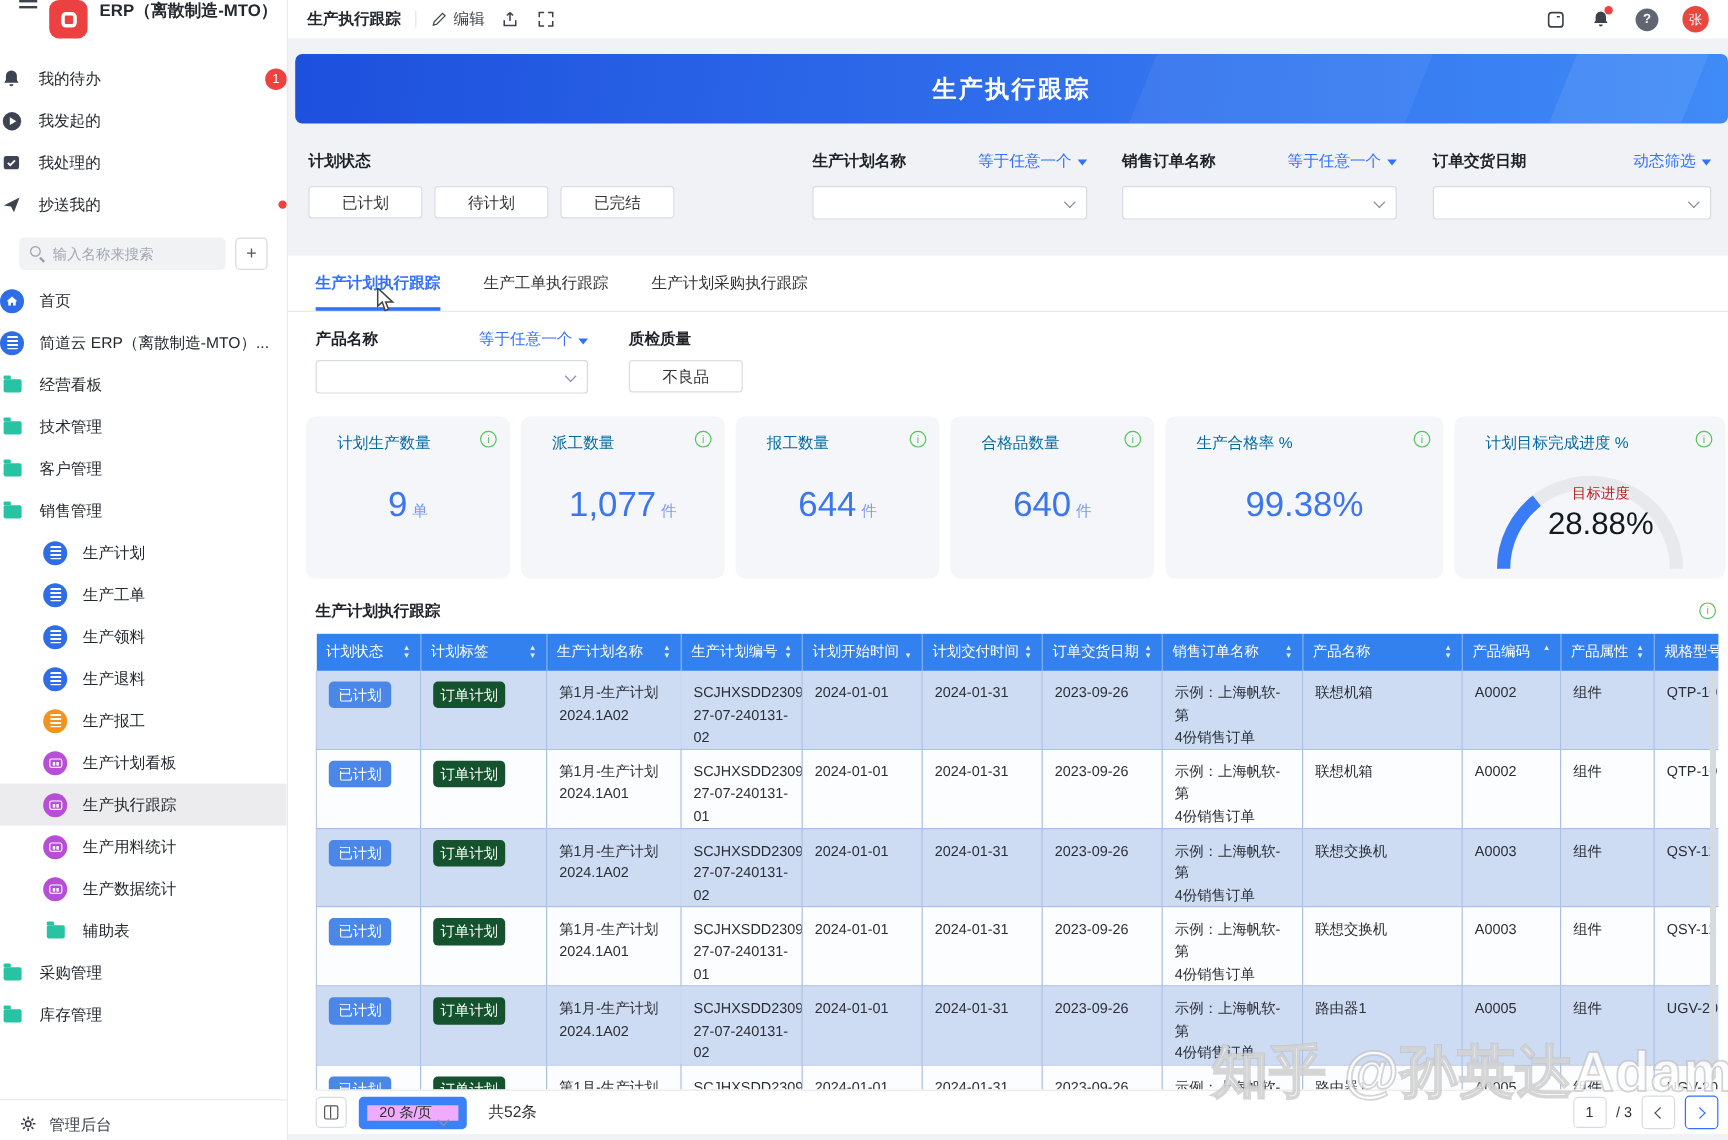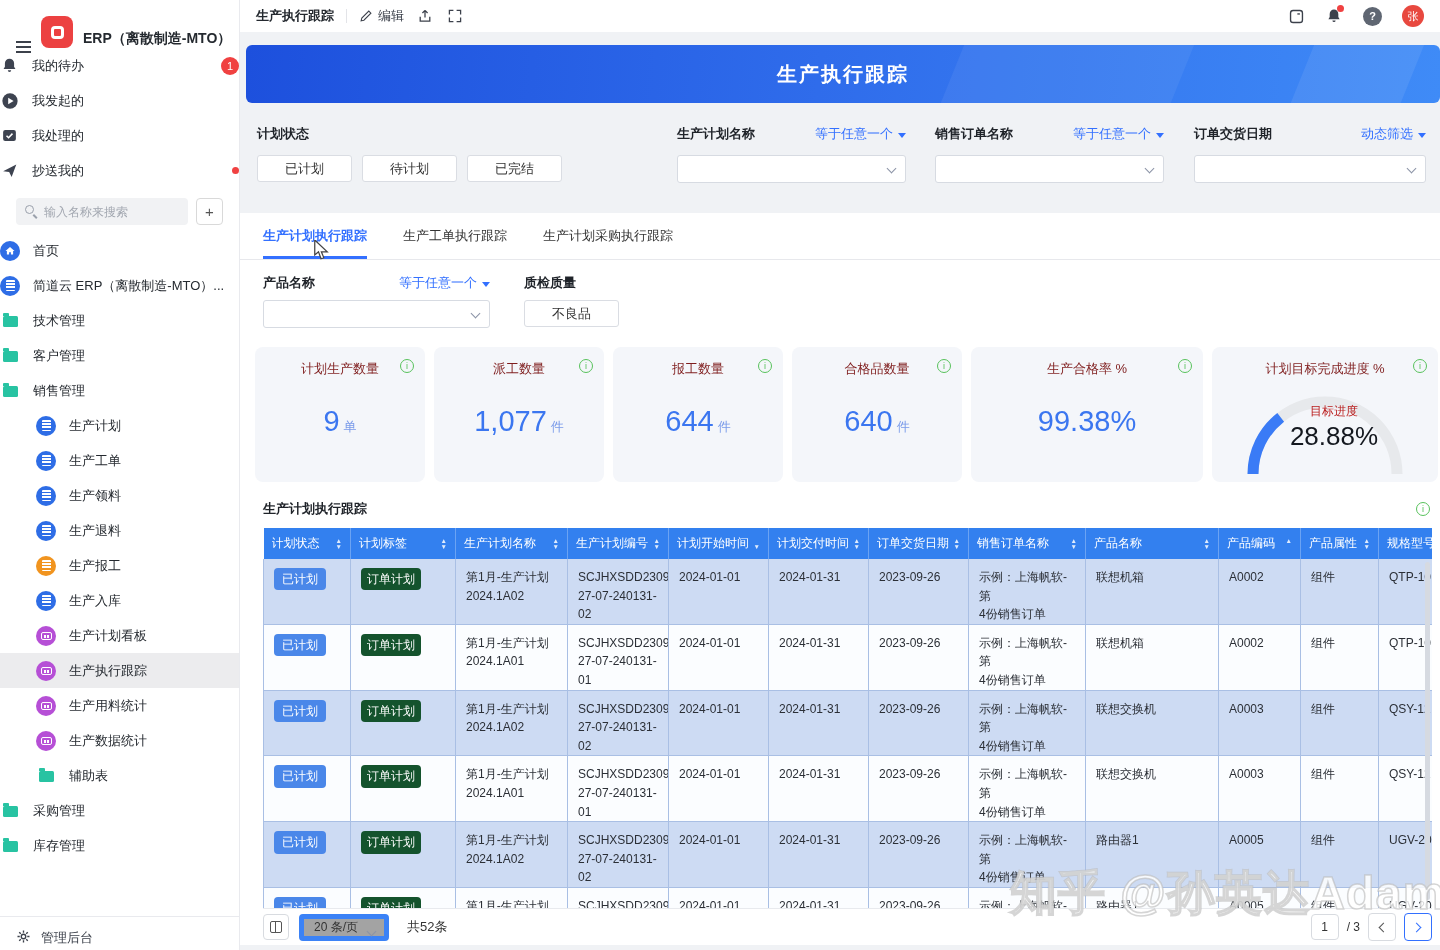--- a/index.html
+++ b/index.html
@@ -2,21 +2,21 @@
 <html><head>
 <meta charset="utf-8">
 <style>
   *{box-sizing:border-box;margin:0;padding:0}
   html,body{width:1440px;height:950px;overflow:hidden}
   body{font-family:"Liberation Sans","DejaVu Sans",sans-serif;background:#f0f2f5;color:#24292f}
   .app{display:flex;width:1440px;height:950px}
 
   
   .sidebar{width:240px;min-width:240px;background:#fff;border-right:1px solid #e9eaee;display:flex;flex-direction:column;overflow:hidden}
-  .sb-head{height:48px;display:flex;align-items:flex-end;gap:10px;padding:0 14px 0 16px}
+  .sb-head{height:48px;display:flex;align-items:flex-start;gap:10px;padding:0 14px 0 16px}
   .burger{width:15px;height:2px;background:#3c414b;position:relative;flex:none}
   .burger::before,.burger::after{content:"";position:absolute;left:0;width:15px;height:2px;background:#3c414b}
   .burger::before{top:-5px}.burger::after{top:5px}
   .appicon{width:32px;height:32px;border-radius:8px;background:#ec4141;display:flex;align-items:center;justify-content:center;flex:none}
   .appicon span{width:13px;height:13px;border:3px solid #fff;border-radius:4px}
   .sb-title{font-size:14px;font-weight:700;white-space:nowrap;overflow:hidden}
   .sbi{height:35px;display:flex;align-items:center;gap:13px;padding:0 0;font-size:13px;cursor:pointer;position:relative}
   .sbi .lbl{white-space:nowrap;overflow:hidden;text-overflow:ellipsis}
   .sbi.sel{background:#ececee}
   .qicon{width:19px;height:19px;flex:none;display:flex;align-items:center;justify-content:center}
@@ -76,21 +76,21 @@
   .tab.active{color:#3370ff;border-bottom-color:#3370ff;font-weight:600}
   .cursor-g{position:absolute;left:72px;top:27px;z-index:4}
 
   .subfilters{position:relative;height:85px;padding-left:23px}
   .sfg{position:absolute;top:14px}
   .sfg .fctrl{top:26px}
 
   .kpis{display:flex;gap:9px;margin:2px 0 0 15px}
   .kpi{background:#f4f6fa;border-radius:8px;height:135px;position:relative;padding-top:13px}
   .kpi.w170{width:170px}.kpi.w232{width:232px}.kpi.w226{width:226px}
-  .kpi-title{text-align:center;font-size:13px;color:#7f1d1d;padding:0 26px;white-space:nowrap;overflow:hidden}
+  .kpi-title{font-size:13px;color:#0369a1;padding:0 26px;white-space:nowrap;overflow:hidden}
   .info{position:absolute;right:11px;top:12px;width:14px;height:14px;border:1px solid #58c25c;border-radius:50%;color:#58c25c;font-size:9px;display:flex;align-items:center;justify-content:center;cursor:pointer}
   .kpi-val{position:absolute;left:0;right:0;top:58px;text-align:center;font-size:29px;color:#3b76f0;white-space:nowrap}
   .kpi-unit{font-size:13px;color:#7a9bea;margin-left:4px}
   .gauge-svg{position:absolute;left:50%;transform:translateX(-50%);bottom:4px}
   .gauge-txt{position:absolute;left:18px;right:0;top:56px;text-align:center;z-index:2}
   .gauge-lab{font-size:12px;color:#b91c1c}
   .gauge-val{font-size:26px;color:#14181f;margin-top:1px}
 
   .tsec{display:flex;justify-content:space-between;align-items:center;margin:16px 10px 8px 23px;height:22px}
   .tsec .t{font-size:13px;font-weight:700;color:#1f2329}
@@ -108,21 +108,21 @@
   tr:nth-child(even) td{background:#fbfdff}
   .bdg{display:inline-block;min-width:52px;text-align:center;padding:4px 6px;border-radius:4px;color:#fff;font-size:12px;line-height:1.2}
   .bdg-b{background:#4a87e9}
   .bdg-t{background:#14532d}
   .vscroll{position:absolute;right:2px;top:34px;width:5px;height:338px;background:#d6dae1;border-radius:3px}
 
   .pager{height:37px;border-top:1px solid #e8eaee;display:flex;align-items:center;gap:10px;margin:0 8px 0 23px;background:#fff;position:relative;z-index:3}
   .pbtn{width:26px;height:26px;border:1px solid #d8dbe0;border-radius:4px;background:#fff;display:flex;align-items:center;justify-content:center;cursor:pointer}
   .cols{width:12px;height:12px;border:1.3px solid #555;border-radius:2px;position:relative}
   .cols::after{content:"";position:absolute;left:3.5px;top:0;bottom:0;width:1.3px;background:#555}
-  .psize{width:90px;height:27px;border:5px solid #3b82f6;border-radius:4px;background:#a3a3a3;font-size:12px;color:#333;display:flex;align-items:center;padding:0 10px;position:relative;cursor:pointer}
+  .psize{width:90px;height:27px;border:7px solid #3b82f6;border-radius:4px;background:#f0abfc;font-size:12px;color:#333;display:flex;align-items:center;padding:0 10px;position:relative;cursor:pointer}
   .psize .chev{top:9px;right:9px}
   .ptotal{font-size:13px;color:#333;margin-left:8px}
   .pright{margin-left:auto;display:flex;align-items:center;gap:8px}
   .pinput{width:28px;height:26px;border:1px solid #d8dbe0;border-radius:4px;text-align:center;font-size:12px;color:#333;outline:none}
   .pof{font-size:12px;color:#333}
   .nav{width:28px;height:28px;border:1px solid #d8dbe0;border-radius:4px;background:#fff;display:flex;align-items:center;justify-content:center;cursor:pointer}
   .nav.next{border-color:#3370ff}
   .arr{width:7px;height:7px;border-right:1.6px solid #555;border-bottom:1.6px solid #555}
   .arr.left{transform:rotate(135deg);margin-left:3px}
   .arr.right{transform:rotate(-45deg);margin-right:3px;border-color:#3370ff}
@@ -199,20 +199,24 @@
         <span class="lbl">首页</span>
       </div>
       <div class="sbi">
         <span class="cicon blue">
             <span class="doc"></span>
           </span>
         <span class="lbl">简道云 ERP（离散制造-MTO）...</span>
       </div>
       <div class="sbi">
         <span class="folder"></span>
+        <span class="lbl">经营看板</span>
+      </div>
+      <div class="sbi">
+        <span class="folder"></span>
         <span class="lbl">技术管理</span>
       </div>
       <div class="sbi">
         <span class="folder"></span>
         <span class="lbl">客户管理</span>
       </div>
       <div class="sbi">
         <span class="folder"></span>
         <span class="lbl">销售管理</span>
       </div>
@@ -238,26 +242,20 @@
         <span class="cicon blue">
             <span class="doc"></span>
           </span>
         <span class="lbl">生产退料</span>
       </div>
       <div class="sbi child">
         <span class="cicon orange">
             <span class="doc"></span>
           </span>
         <span class="lbl">生产报工</span>
-      </div>
-      <div class="sbi child">
-        <span class="cicon blue">
-            <span class="doc"></span>
-          </span>
-        <span class="lbl">生产入库</span>
       </div>
       <div class="sbi child">
         <span class="cicon purple">
             <span class="screen"></span>
           </span>
         <span class="lbl">生产计划看板</span>
       </div>
       <div class="sbi child sel">
         <span class="cicon purple">
             <span class="screen"></span>

